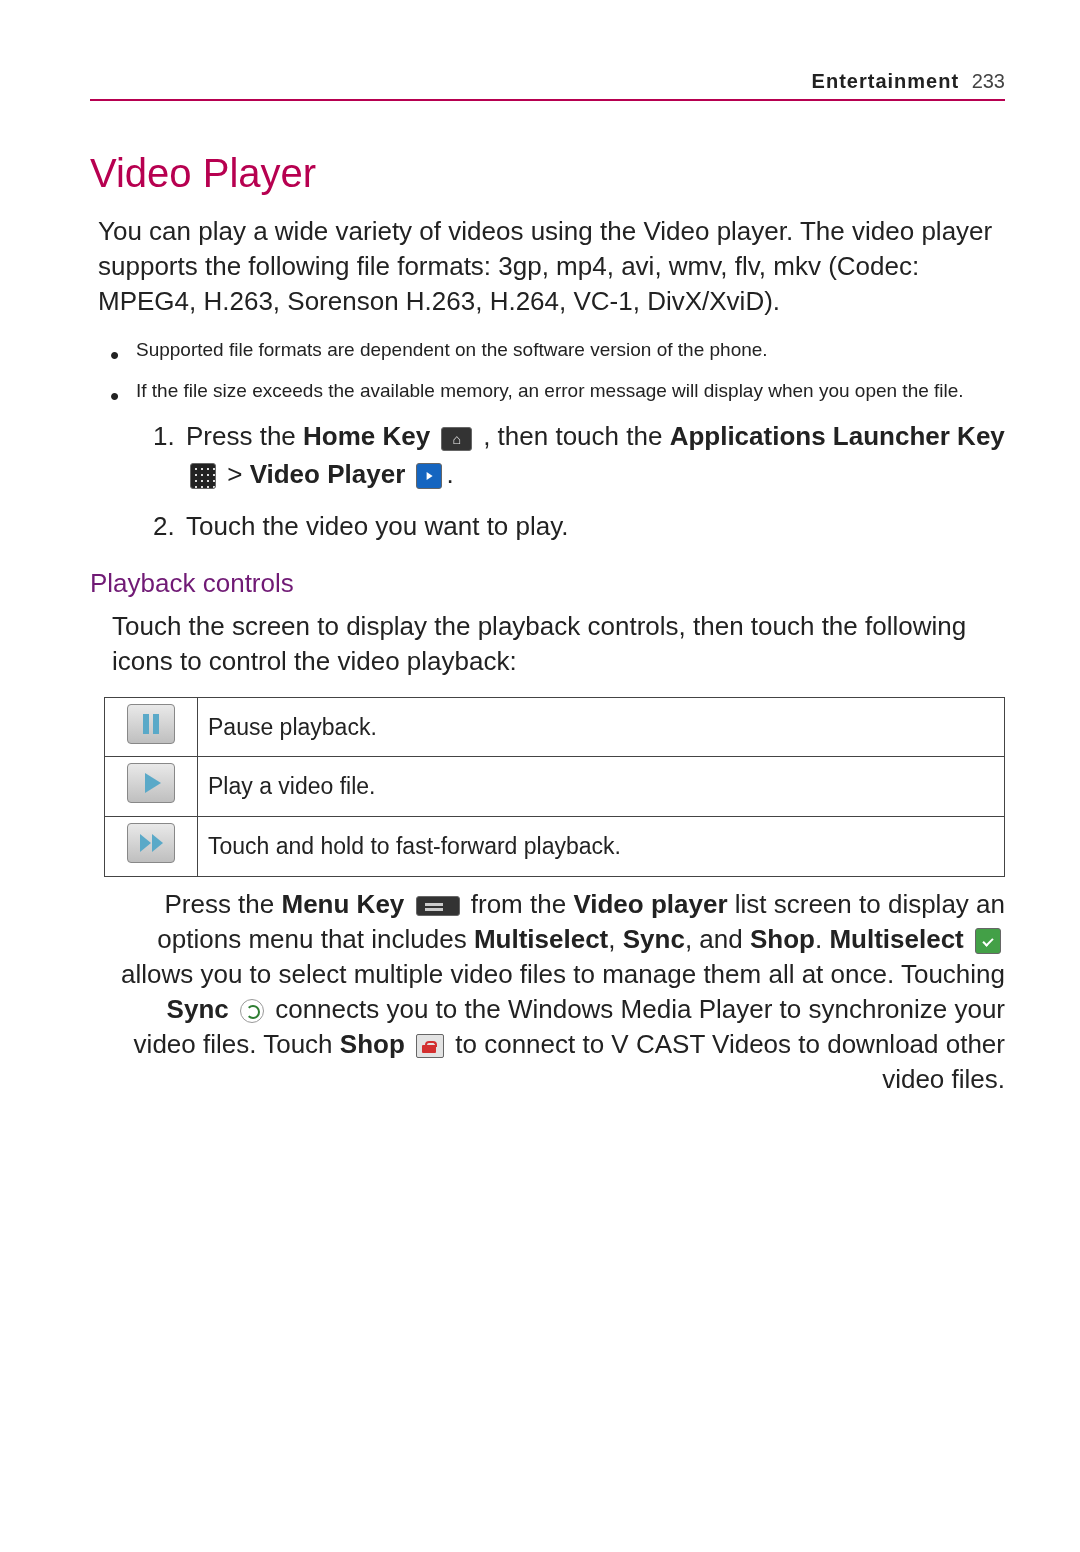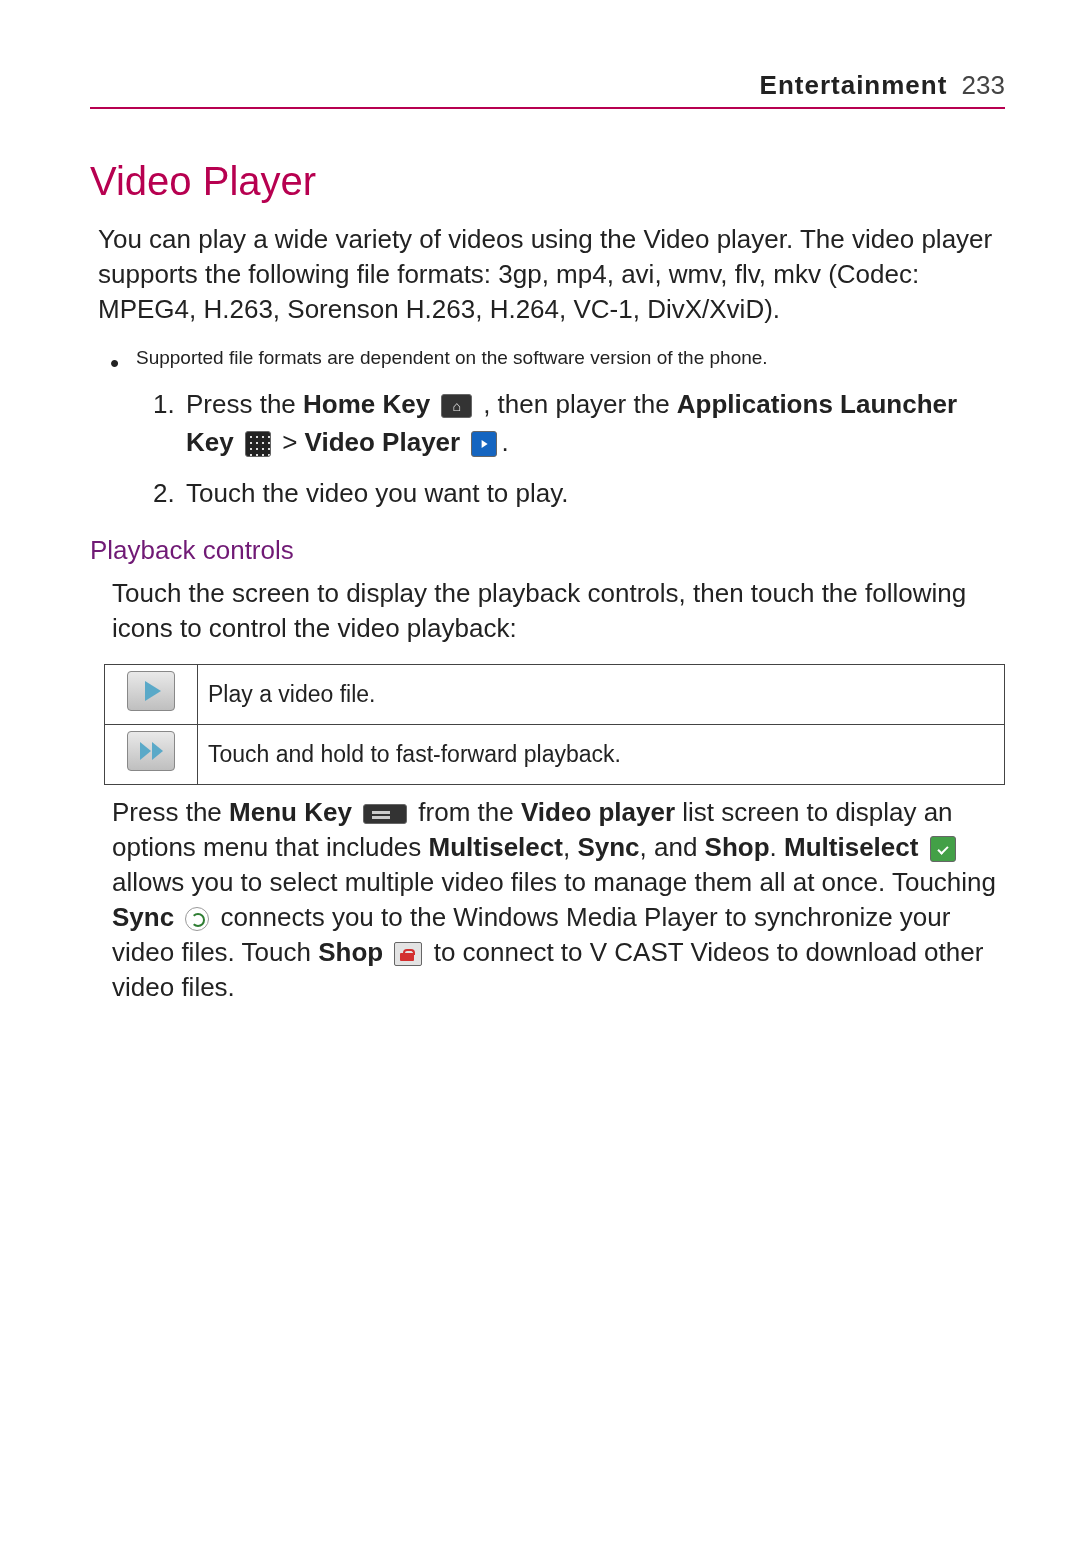--- a/index.html
+++ b/index.html
@@ -14,21 +14,21 @@
     box-sizing: border-box;
     width: 1080px;
     min-height: 1552px;
     padding: 70px 75px 60px 90px;
     position: relative;
   }
   .header-line {
     border-bottom: 2px solid #b70050;
     padding-bottom: 6px;
     text-align: right;
-    font-size: 26px;
+    font-size: 20px;
     letter-spacing: 1px;
     color: #222;
   }
   .header-line .section-title { font-weight: 700; }
   .header-line .page-num { font-weight: 400; color:#444; margin-left:6px; letter-spacing:0; }
   h1.doc-title {
     font-size: 40px;
     font-weight: 400;
     color: #b70050;
     margin: 50px 0 18px 0;
@@ -171,56 +171,61 @@
   .pb-rew::before, .pb-rew::after{
     content:""; position:absolute; top:10px;
     width:0;height:0;border-right:11px solid #5aa9c8;border-top:9px solid transparent;border-bottom:9px solid transparent;
   }
   .pb-rew::before{ left:10px; } .pb-rew::after{ left:22px; }
   .pb-ff::before, .pb-ff::after{
     content:""; position:absolute; top:10px;
     width:0;height:0;border-left:11px solid #5aa9c8;border-top:9px solid transparent;border-bottom:9px solid transparent;
   }
   .pb-ff::before{ left:12px; } .pb-ff::after{ left:24px; }
-  .nowrap { white-space: normal; }
+  .nowrap { white-space: normal; text-align: right; }
 </style>
 </head>
 <body>
 
 <div class="page">
 
   <div class="header-line">
     <span class="section-title">Entertainment</span>
     <span class="page-num">233</span>
   </div>
 
   <h1 class="doc-title">Video Player</h1>
 
   <p class="para">You can play a wide variety of videos using the Video player. The video player supports the following file formats: 3gp, mp4, avi, wmv, flv, mkv (Codec: MPEG4, H.263, Sorenson H.263, H.264, VC-1, DivX/XviD).</p>
 
   <ul class="bullets">
     <li>Supported file formats are dependent on the software version of the phone.</li>
+    <li>If the file size exceeds the available memory, an error message will display when you open the file.</li>
   </ul>
 
   <ol class="steps">
     <li>
       <span>Press the </span><span class="bold">Home Key</span>
-      <span class="icon-box icon-home">⌂</span><span> , then player the </span><span class="bold">Applications Launcher Key</span>
+      <span class="icon-box icon-home">⌂</span><span> , then touch the </span><span class="bold">Applications Launcher Key</span>
       <span class="icon-box icon-grid"></span><span> &gt; </span><span class="bold">Video Player</span>
       <span class="icon-box icon-vplayer"></span><span>.</span>
     </li>
     <li>Touch the video you want to play.</li>
   </ol>
 
   <h2 class="sub">Playback controls</h2>
   <div class="indent-block">
     <p class="para">Touch the screen to display the playback controls, then touch the following icons to control the video playback:</p>
 
     <table class="controls">
       <tbody>
+          <tr>
+        <td class="icon-cell"><span class="pb-btn pb-pause"></span></td>
+        <td>Pause playback.</td>
+      </tr>
       <tr>
         <td class="icon-cell"><span class="pb-btn pb-play"></span></td>
         <td>Play a video file.</td>
       </tr>
       <tr>
         <td class="icon-cell"><span class="pb-btn pb-ff"></span></td>
         <td>Touch and hold to fast-forward playback.</td>
       </tr>
     </tbody>
       </table>

